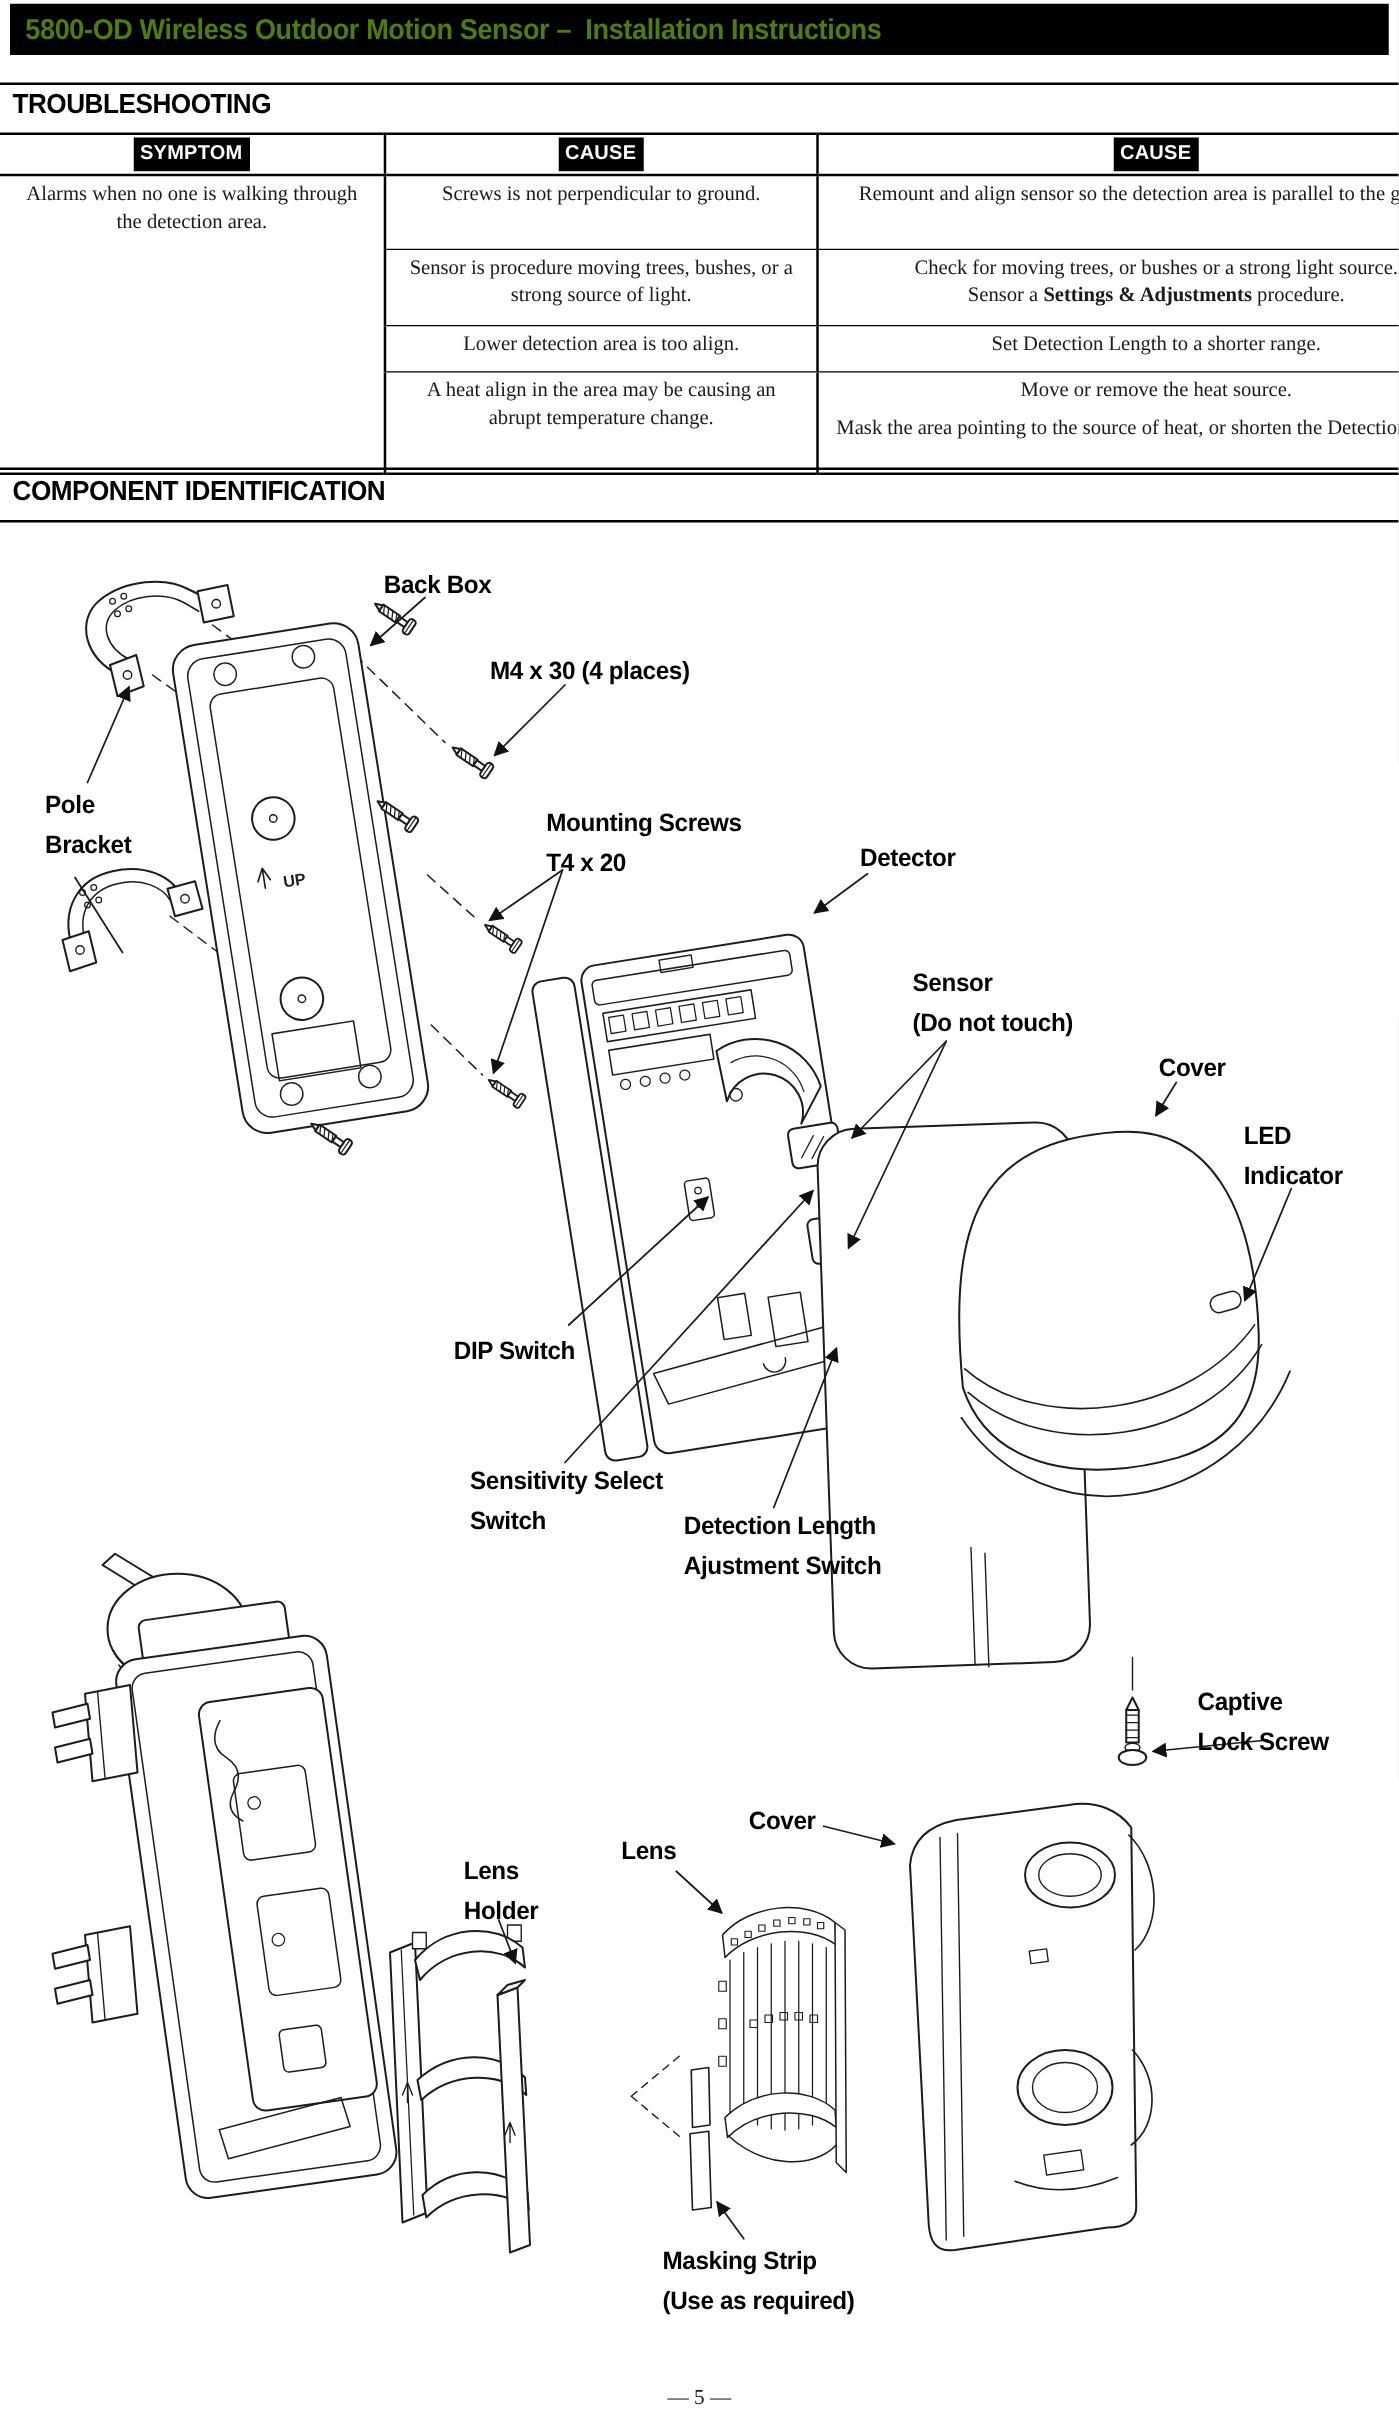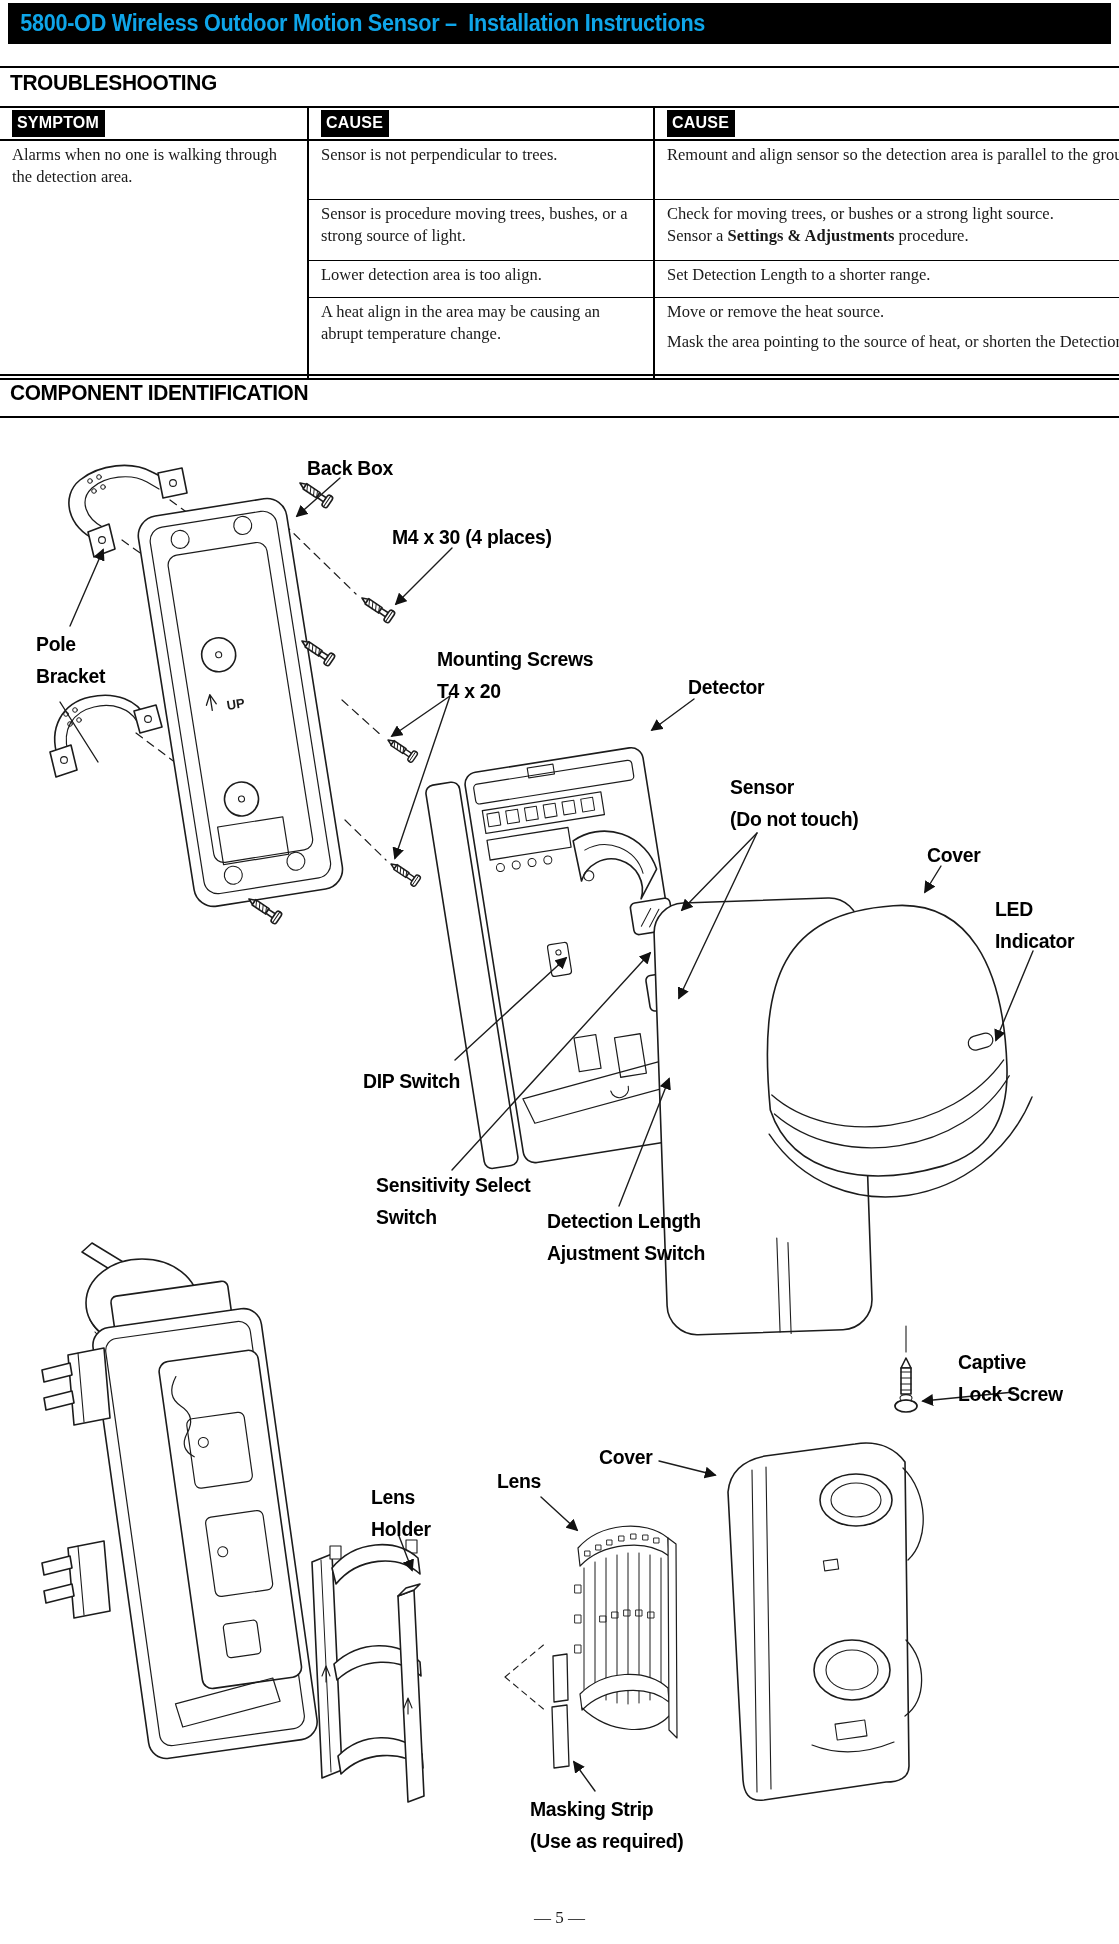--- a/index.html
+++ b/index.html
@@ -4,37 +4,37 @@
 <style>
   html,body { margin:0; padding:0; background:#e8e8e8; }
   .page {
     position:relative; width:1119px; height:1944px; background:#fff;
     margin:0 auto; overflow:hidden;
     font-family:"Liberation Sans", sans-serif; color:#111;
   }
   
   .titlebar {
     position:absolute; left:8px; top:3px; width:1103px; height:41px;
-    background:#000; color:#0ea5e9; display:flex; align-items:center;
+    background:#000; color:#4d7c0f; display:flex; align-items:center;
   }
   .titlebar span {
     font-weight:bold; font-size:23px; letter-spacing:-0.3px; white-space:pre;
     padding-left:13px; transform:scaleX(.94); transform-origin:left center;
   }
   
   .hrule { position:absolute; left:0; width:1119px; border-top:2px solid #000; height:0; }
   .sect {
     position:absolute; left:10px; margin:0; font-size:22px; font-weight:bold;
     letter-spacing:-0.4px; transform:scaleX(.95); transform-origin:left top; color:#000;
   }
   
   table.tbl { position:absolute; top:106px; left:0; width:1119px; border-collapse:collapse;
     border-top:2px solid #000; border-bottom:2px solid #000; table-layout:fixed; }
   table.tbl td { vertical-align:top; font-family:"Liberation Serif", serif;
-    font-size:16.5px; line-height:22px; padding:3px 12px 5px 12px; color:#1a1a1a; }
+    font-size:16.5px; line-height:22px; padding:3px 12px 5px 12px; color:#1a1a1a;text-align:center; }
   td.c1 { width:283px; padding-left:10px; }
   td.c2 { width:320px; border-left:2px solid #000;margin-left:48px; }
   td.c3 { width:516px; border-left:2px solid #000; }
   tr.hd td { height:25px; padding-top:2px; padding-bottom:2px; border-bottom:2px solid #000; }
   tr.rsep td.c2, tr.rsep td.c3 { border-top:1.6px solid #000; }
   .hdrbox { display:inline-block; background:#000; color:#fff;
     font-family:"Liberation Sans", sans-serif; font-weight:bold; font-size:16px;
     letter-spacing:0.2px; padding:2px 6px 3px 5px; }
   .rmp { margin:0 0 8px 0; } .rmp:last-child { margin-bottom:0; }
   
@@ -61,21 +61,21 @@
 
   <table class="tbl">
     <tbody>
         <tr class="hd">
       <td class="c1"><span class="hdrbox">SYMPTOM</span></td>
       <td class="c2"><span class="hdrbox">CAUSE</span></td>
       <td class="c3"><span class="hdrbox">CAUSE</span></td>
     </tr>
     <tr>
       <td class="c1" rowspan="4">Alarms when no one is walking through the detection area.</td>
-      <td class="c2" style="height:50px">Sensor is not perpendicular to trees.</td>
+      <td class="c2" style="height:50px">Screws is not perpendicular to ground.</td>
       <td class="c3">
         <p class="rmp">Remount and align sensor so the detection area is parallel to the ground.</p>
       </td>
     </tr>
     <tr class="rsep">
       <td class="c2" style="height:52px">Sensor is procedure moving trees, bushes, or a strong source of light.</td>
       <td class="c3">
         <p class="rmp" style="margin-bottom:0">Check for moving trees, or bushes or a strong light source.</p>
         <p class="rmp"><span>Sensor a </span><b>Settings &amp; Adjustments</b><span> procedure.</span></p>
       </td>

